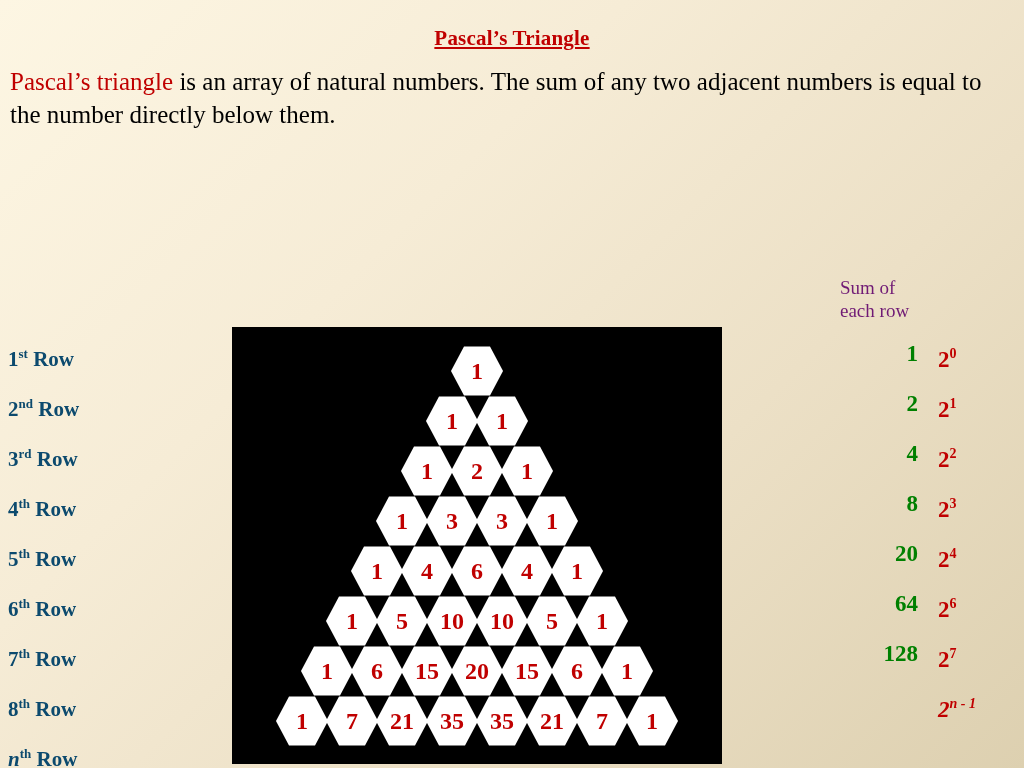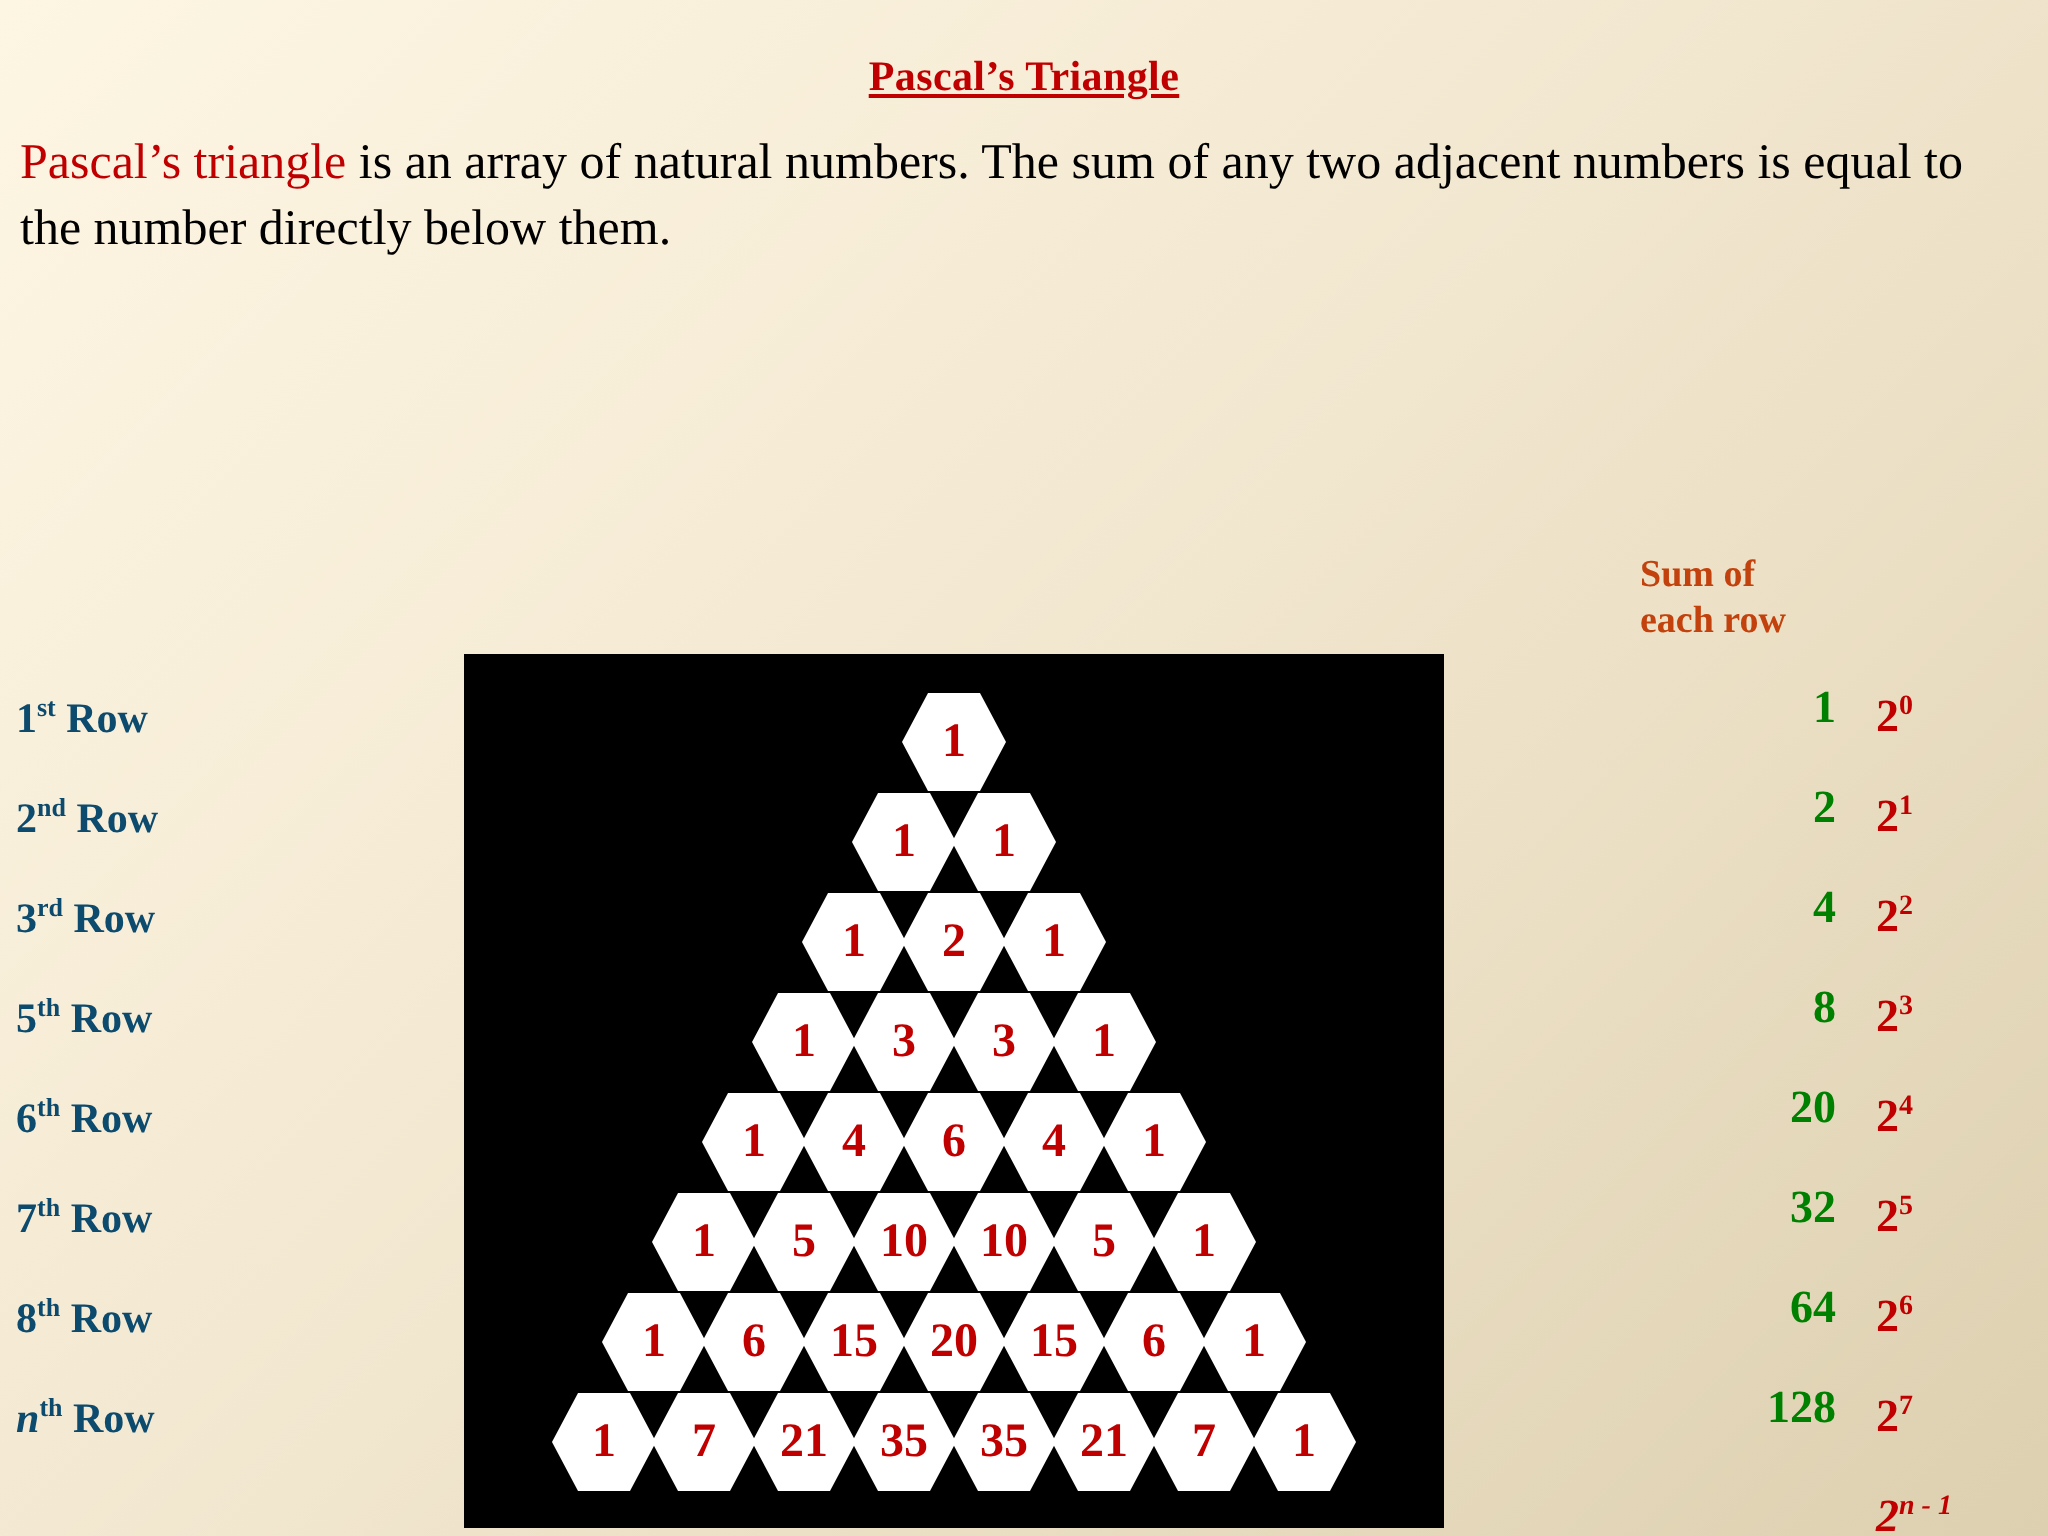--- a/index.html
+++ b/index.html
@@ -76,23 +76,23 @@
     display:flex; align-items:center; justify-content:center;
     color:#c00000;
     font-weight:bold;
     font-size:24px;
     font-family:"Liberation Serif", serif;
   }
 
   
   .sumhead {
     position:absolute;
-    left:820px; top:145px;
-    color:#c2410c;
-    font-weight:bold;
+    left:840px; top:145px;
+    color:#701a75;
+    font-weight:normal;
     font-size:19px;
     line-height:1.22;
     white-space:nowrap;
   }
   .sumcol { position:absolute; left:838px; top:198px; width:180px; }
   .sumrow {
     height:50px;
     line-height:50px;
     position:relative;
     white-space:nowrap;
@@ -120,20 +120,21 @@
 <div class="intro">
   <span class="hl">Pascal’s triangle</span><span> is an array of natural numbers. The sum of any two adjacent numbers is equal to the number directly below them.</span>
 </div>
 
 <div class="stage">
 
   <div class="rowlabels">
       <div class="rowlabel"><span>1</span><sup>st</sup><span> Row</span></div>
       <div class="rowlabel"><span>2</span><sup>nd</sup><span> Row</span></div>
       <div class="rowlabel"><span>3</span><sup>rd</sup><span> Row</span></div>
+      <div class="rowlabel"><span>4</span><sup>th</sup><span> Row</span></div>
       <div class="rowlabel"><span>5</span><sup>th</sup><span> Row</span></div>
       <div class="rowlabel"><span>6</span><sup>th</sup><span> Row</span></div>
       <div class="rowlabel"><span>7</span><sup>th</sup><span> Row</span></div>
       <div class="rowlabel"><span>8</span><sup>th</sup><span> Row</span></div>
       <div class="rowlabel"><span class="it">n</span><sup>th</sup><span> Row</span></div>
     </div>
 
   <div class="panel">
       <div class="hexrow" style="top: 18px;"><div class="hex"><div class="shape"></div><div class="num">1</div></div></div>
       <div class="hexrow" style="top: 68px;"><div class="hex"><div class="shape"></div><div class="num">1</div></div><div class="hex"><div class="shape"></div><div class="num">1</div></div></div>
@@ -165,24 +166,20 @@
       </div>
       <div class="sumrow">
         <div class="sumval">8</div>
         <div class="powval"><span>2</span><sup>3</sup></div>
       </div>
       <div class="sumrow">
         <div class="sumval">20</div>
         <div class="powval"><span>2</span><sup>4</sup></div>
       </div>
       <div class="sumrow">
-        <div class="sumval">32</div>
-        <div class="powval"><span>2</span><sup>5</sup></div>
-      </div>
-      <div class="sumrow">
         <div class="sumval">64</div>
         <div class="powval"><span>2</span><sup>6</sup></div>
       </div>
       <div class="sumrow">
         <div class="sumval">128</div>
         <div class="powval"><span>2</span><sup>7</sup></div>
       </div>
       <div class="sumrow">
         <div class="sumval"></div>
         <div class="powval"><span class="it">2</span><sup class="it">n - 1</sup></div>

